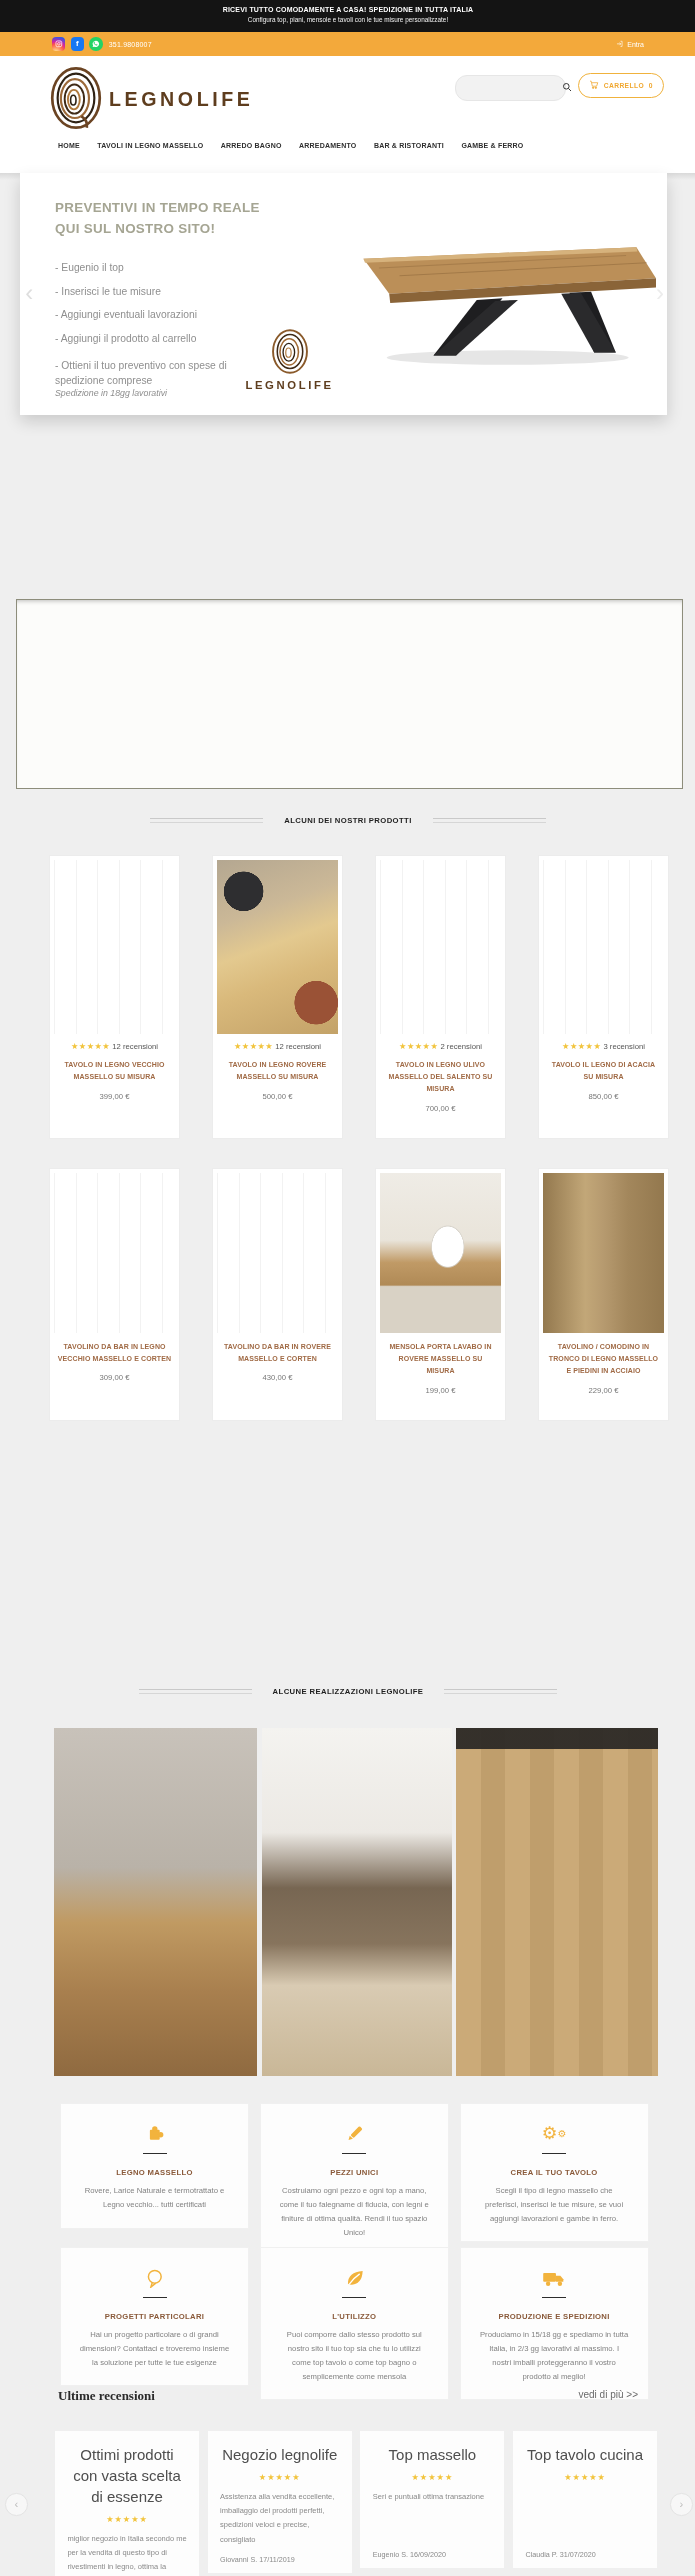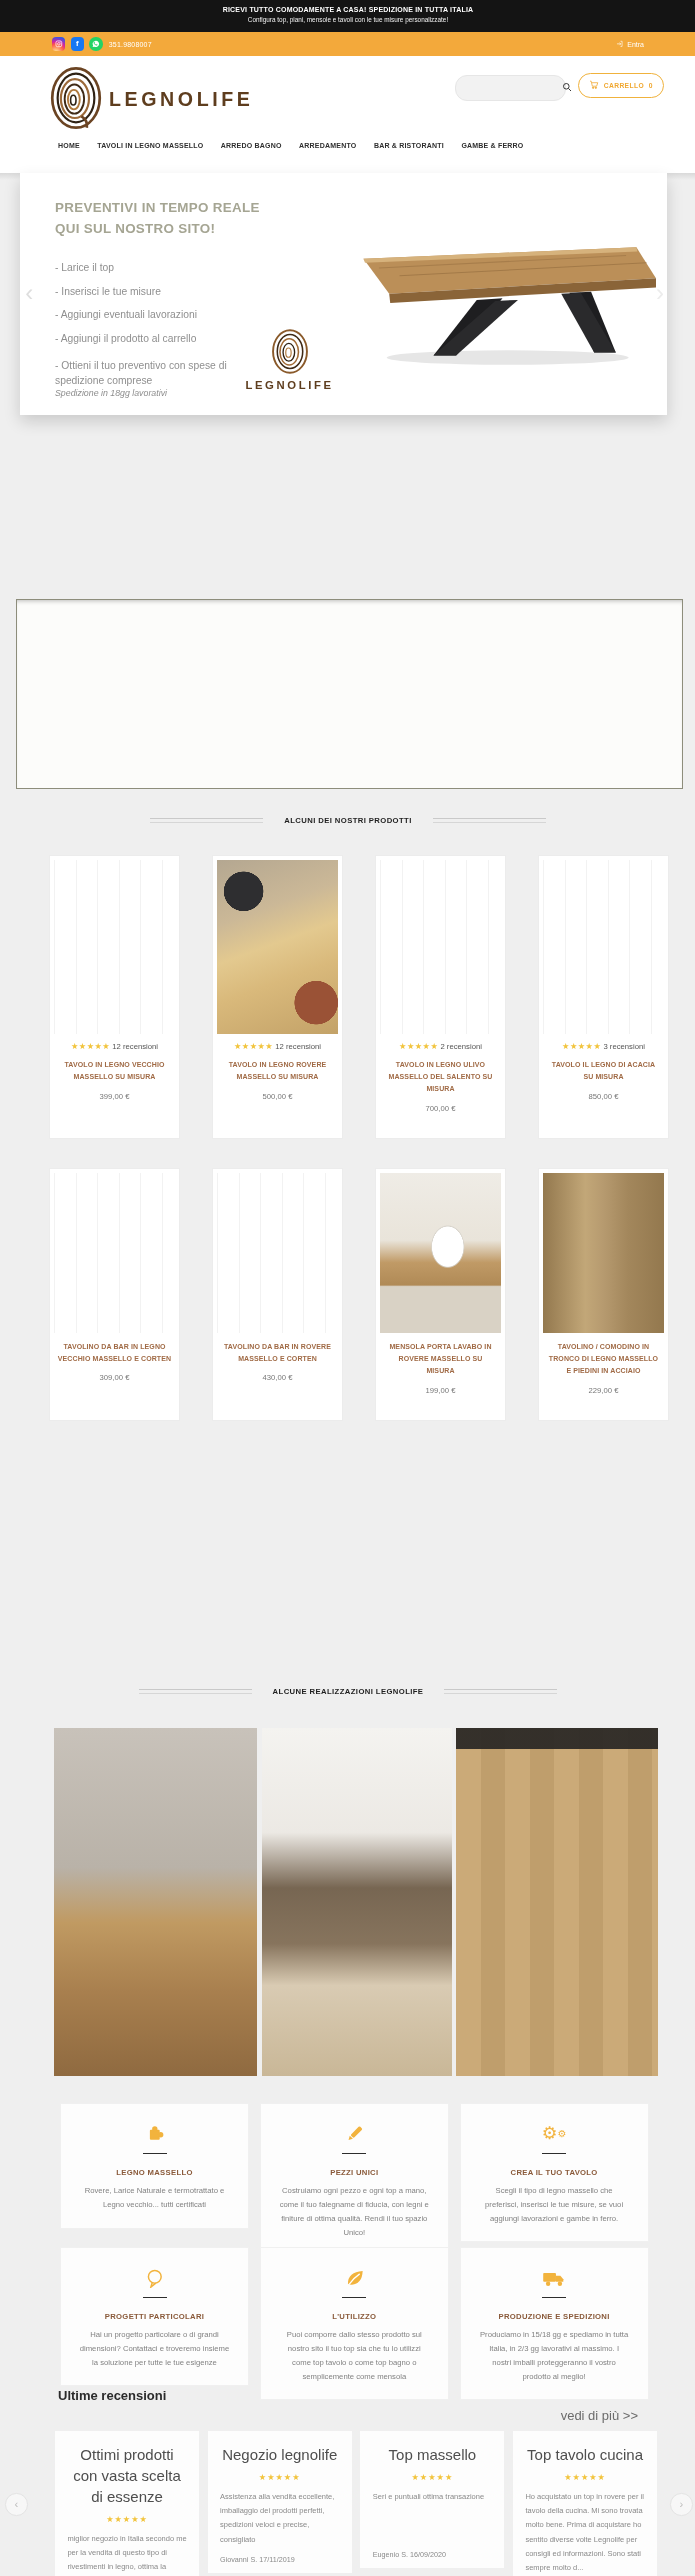--- a/index.html
+++ b/index.html
@@ -85,22 +85,22 @@
   
   .tile-grid{display:grid;grid-template-columns:repeat(3,189px);column-gap:10.8px;align-items:start;}
   .tile{background:#fdfdfd;border:0.5px solid #f0f0f0;padding:17.5px 18.5px 15.5px;box-sizing:border-box;text-align:center;}
   .tile .ic{height:24px;display:flex;align-items:center;justify-content:center;color:#f2b33d;}
   .tile .dv{width:24px;height:1.5px;background:#2d2d2d;margin:7.2px auto 0;}
   .tile .tt{margin-top:14px;font-size:7.7px;font-weight:bold;color:#8a5a3a;letter-spacing:0.3px;}
   .tile .tx{margin-top:7.2px;font-size:7.7px;color:#828282;line-height:1.8;}
 
   
   #reviews-head{top:2388px;left:0;width:100%;}
-  #reviews-head .h{position:absolute;left:58px;top:0;font-size:13px;font-weight:bold;color:#2b2b2b;}
-  #reviews-head .more{position:absolute;right:58px;top:20px;font-size:13px;color:#6b6b6b;cursor:pointer;margin-left:16px;}
+  #reviews-head .h{position:absolute;left:58px;top:0;font-size:13px;font-weight:bold;color:#2b2b2b;font-family:Liberation Serif, serif;}
+  #reviews-head .more{position:absolute;right:58px;top:1px;font-size:10px;color:#6b6b6b;cursor:pointer;margin-left:16px;}
   #reviews{top:2430px;left:54px;display:flex;gap:6.7px;align-items:flex-start;}
   .rcard{width:146px;min-height:139px;background:#fdfdfd;border:0.5px solid #efefef;box-sizing:border-box;padding:13.4px 12.4px 9.3px;display:flex;flex-direction:column;}
   .rtitle{text-align:center;font-size:15px;color:#4e4e4e;line-height:1.4;}
   .rstars{text-align:center;margin-top:6.2px;color:#f2c43d;font-size:8.2px;letter-spacing:1px;}
   .rtext{margin-top:8.2px;font-size:7.5px;color:#8a8a8a;line-height:1.9;}
   .rauthor{margin-top:auto;padding-top:8.2px;font-size:7.2px;color:#8a8a8a;}
   .rv-arrow{width:20.6px;height:20.6px;border-radius:50%;background:#f7f7f7;border:0.5px solid #e3e3e3;color:#bdbdbd;font-size:11.3px;display:flex;align-items:center;justify-content:center;cursor:pointer;}
 </style>
 </head>
 <body>
@@ -176,21 +176,21 @@
       <a>ARREDO BAGNO</a>
       <a>ARREDAMENTO</a>
       <a>BAR &amp; RISTORANTI</a>
       <a>GAMBE &amp; FERRO</a>
     </nav>
   </div>
 
   <div class="abs" id="sec-hero">
     <div class="hero-title">PREVENTIVI IN TEMPO REALE QUI SUL NOSTRO SITO!</div>
     <div class="hero-list">
-      <div>- Larice il top</div>
+      <div>- Eugenio il top</div>
       <div>- Inserisci le tue misure</div>
       <div>- Aggiungi eventuali lavorazioni</div>
       <div>- Aggiungi il prodotto al carrello</div>
       <div style="line-height:1.5;margin-top:7.2px;width:216px;">- Ottieni il tuo preventivo con spese di spedizione comprese</div>
     </div>
     <div class="hero-note">Spedizione in 18gg lavorativi</div>
     <div class="hero-img">
       <svg width="309" height="170" viewBox="0 0 600 330">
         <ellipse cx="310" cy="302" rx="235" ry="14" fill="#e6e6e6"></ellipse>
         <polygon points="30,110 560,88 598,148 80,178" fill="#bb8f58"></polygon>
@@ -380,21 +380,20 @@
     </div>
     <div class="rcard">
       <div class="rtitle">Top massello</div>
       <div class="rstars">★★★★★</div>
       <div class="rtext">Seri e puntuali ottima transazione</div>
       <div class="rauthor">Eugenio S. 16/09/2020</div>
     </div>
     <div class="rcard">
       <div class="rtitle">Top tavolo cucina</div>
       <div class="rstars">★★★★★</div>
-      <div class="rtext">Ho acquistato un top in rovere per il tavolo della cucina. Mi sono trovata molto bene. Prima di acquistare ho sentito diverse volte Legnolife per consigli ed informazioni. Sono stati sempre molto d...</div>
       <div class="rauthor">Claudia P. 31/07/2020</div>
     </div>
   </div>
   <div class="abs rv-arrow" style="top:2493px;left:5.2px;">‹</div>
   <div class="abs rv-arrow" style="top:2493px;left:670px;">›</div>
 
 </div>
 
 
 </body></html>

